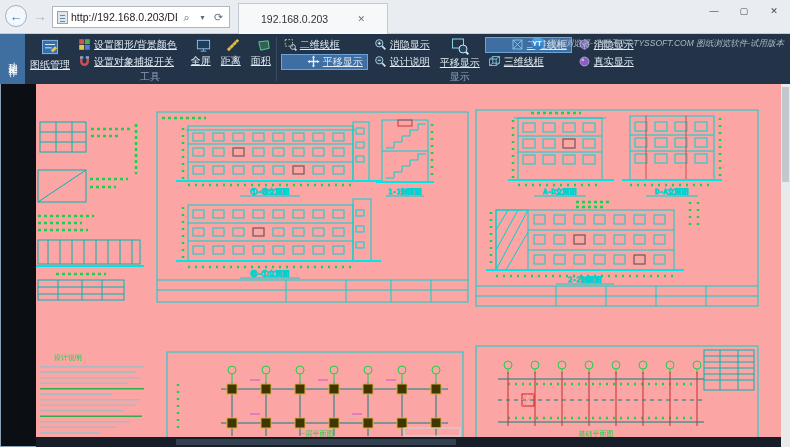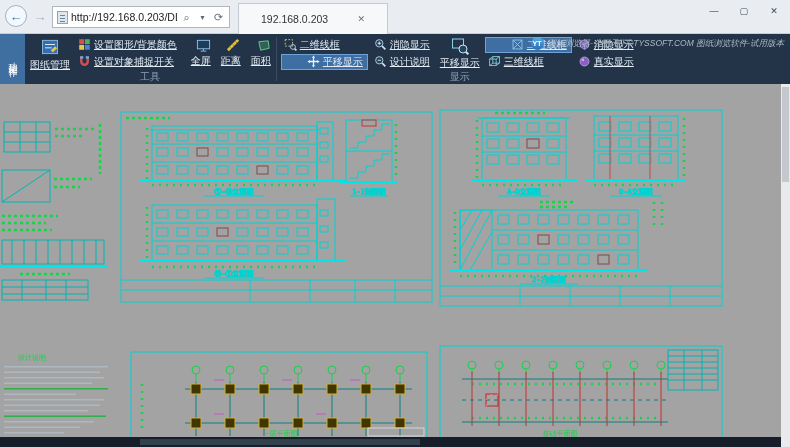--- a/index.html
+++ b/index.html
@@ -55,21 +55,21 @@
   .active { background:#3f6ea3; border:1px solid #6fa3d8;padding-left:25px; }
   .ric { display:flex; align-items:center; justify-content:center; flex:none; }
   .brand { position:absolute; right:6px; top:3px; display:flex; align-items:center; gap:4px; }
   .brand-logo { width:13px; height:13px; border-radius:50%; flex:none;
                 background:linear-gradient(#58b0e8,#2a6cb4); color:#fff; font-size:7px;
                 font-weight:bold; display:flex; align-items:center; justify-content:center; }
   .brand-text { font-size:8.5px; color:#a9bac9; white-space:nowrap;font-style:italic; }
 
   
   .main { position:absolute; top:84px; left:0; right:0; bottom:0; display:flex; }
-  .canvas { flex:1; position:relative; background:#a3a3a3; overflow:hidden; }
+  .canvas { flex:1; position:relative; background:#fca5a5; overflow:hidden;margin-left:36px; }
   .canvas svg { position:absolute; top:0; left:0; }
   .hscroll { position:absolute; left:0; right:0; bottom:0; height:10px; background:#171e29; }
   .hthumb { position:absolute; left:140px; top:2px; width:280px; height:6px; background:#33414f; }
   .vscroll { width:9px; background:#e8eaec; position:relative; flex:none; }
   .vthumb { position:absolute; left:1px; top:3px; width:7px; height:95px; background:#c2c8ce; }
 
   text.cap { fill:#17d24a; font-size:7px; font-family:"DejaVu Sans Mono", monospace; text-anchor:middle; }
 </style>
 </head>
 <body>

